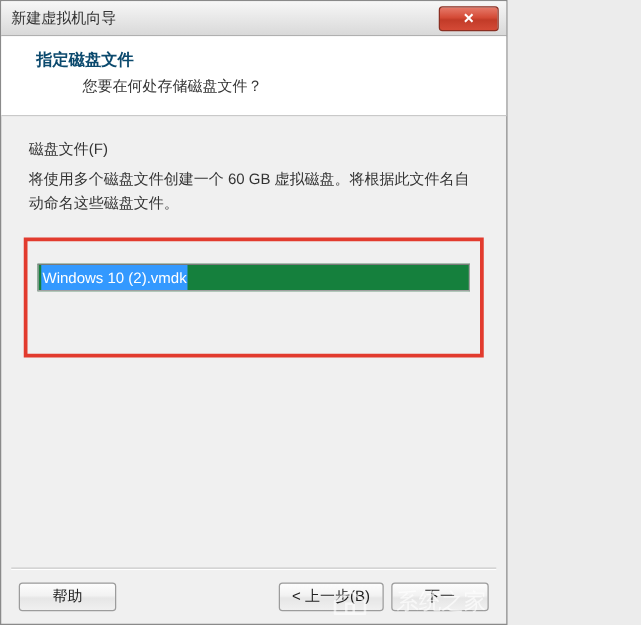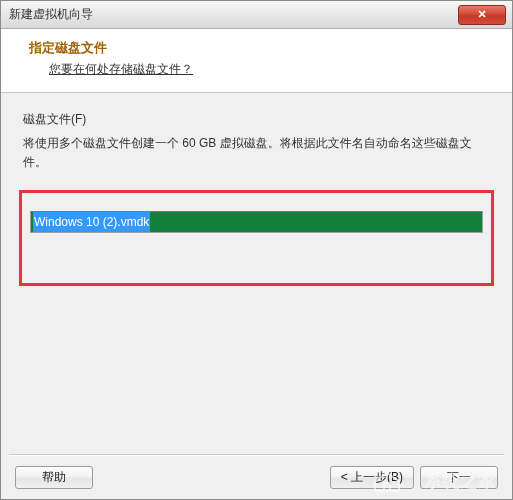--- a/index.html
+++ b/index.html
@@ -5,21 +5,21 @@
     * { box-sizing: border-box; margin: 0; padding: 0; }
     body {
       font-family: "Microsoft YaHei", "SimSun", Tahoma, sans-serif;
       font-size: 12px;
       background: #ececec;
       width: 513px;
       height: 500px;
       overflow: hidden;
     }
     .window {
-      width: 513px;
+      width: 406px;
       height: 500px;
       background: #f0f0f0;
       border: 1px solid #8a8a8a;
       position: relative;
     }
     .titlebar {
       height: 28px;
       background: linear-gradient(180deg, #f7f7f7 0%, #e8e8e8 50%, #d9d9d9 100%);
       border-bottom: 1px solid #b0b0b0;
       display: flex;
@@ -49,27 +49,26 @@
     }
     .header-panel {
       background: #fff;
       border-bottom: 1px solid #c9c9c9;
       padding: 10px 16px 14px 28px;
     }
     .header-title {
       font-weight: bold;
       font-size: 13px;
       margin-bottom: 4px;
-      color: #a16207;
+      color: #0c4a6e;
     }
     .header-sub {
       font-size: 12px;
       color: #333;
-      margin-left: 20px;
-      text-decoration: underline;
+      margin-left: 37px;
     }
     .content {
       padding: 18px 22px 10px 22px;
       position: relative;
     }
     .section-label {
       font-size: 12px;
       color: #333;
       margin-bottom: 6px;
     }

